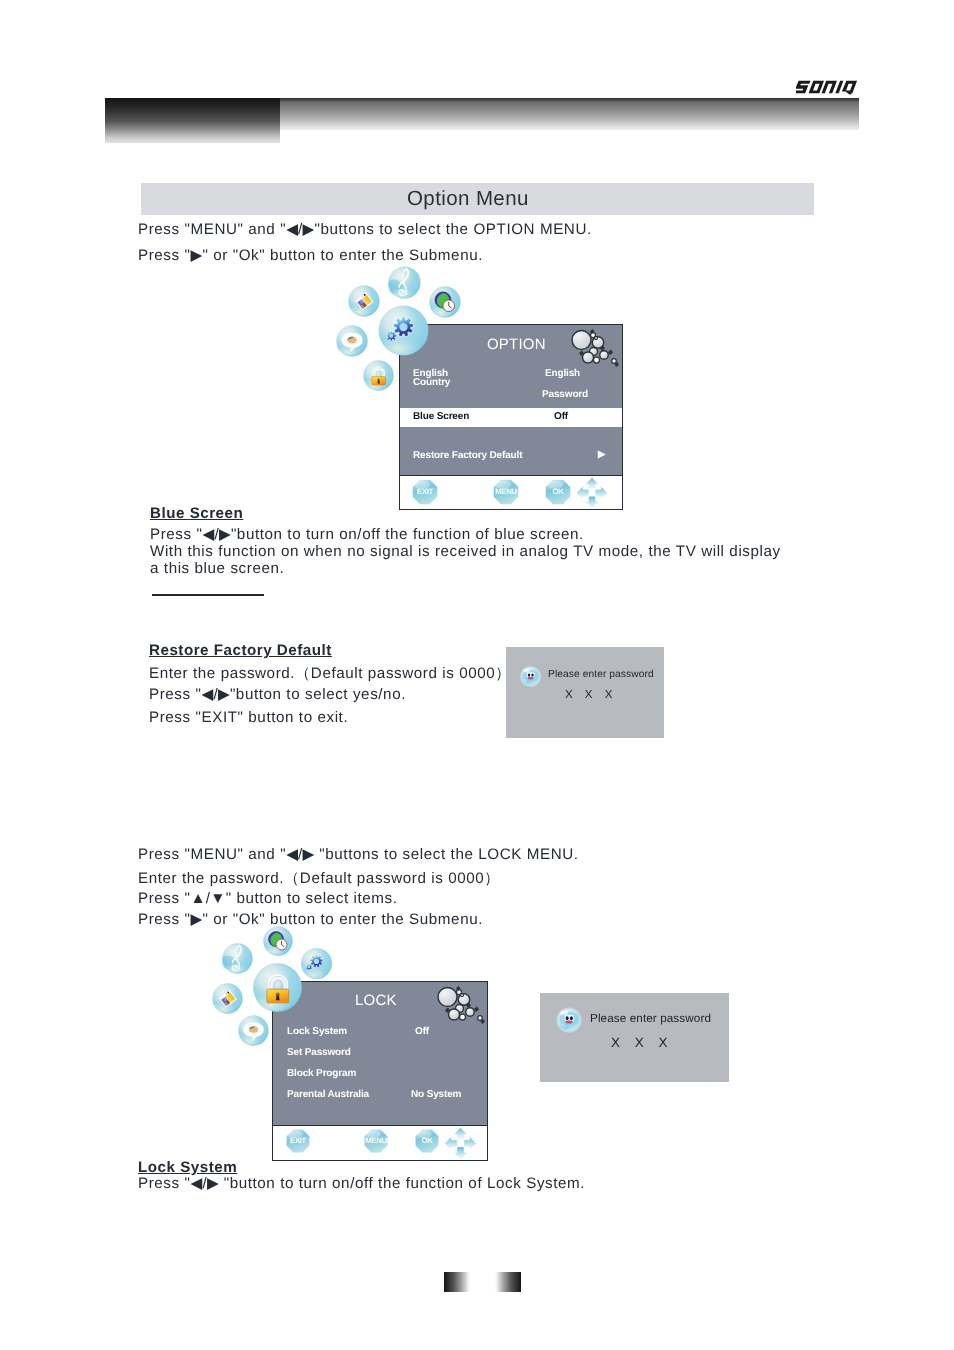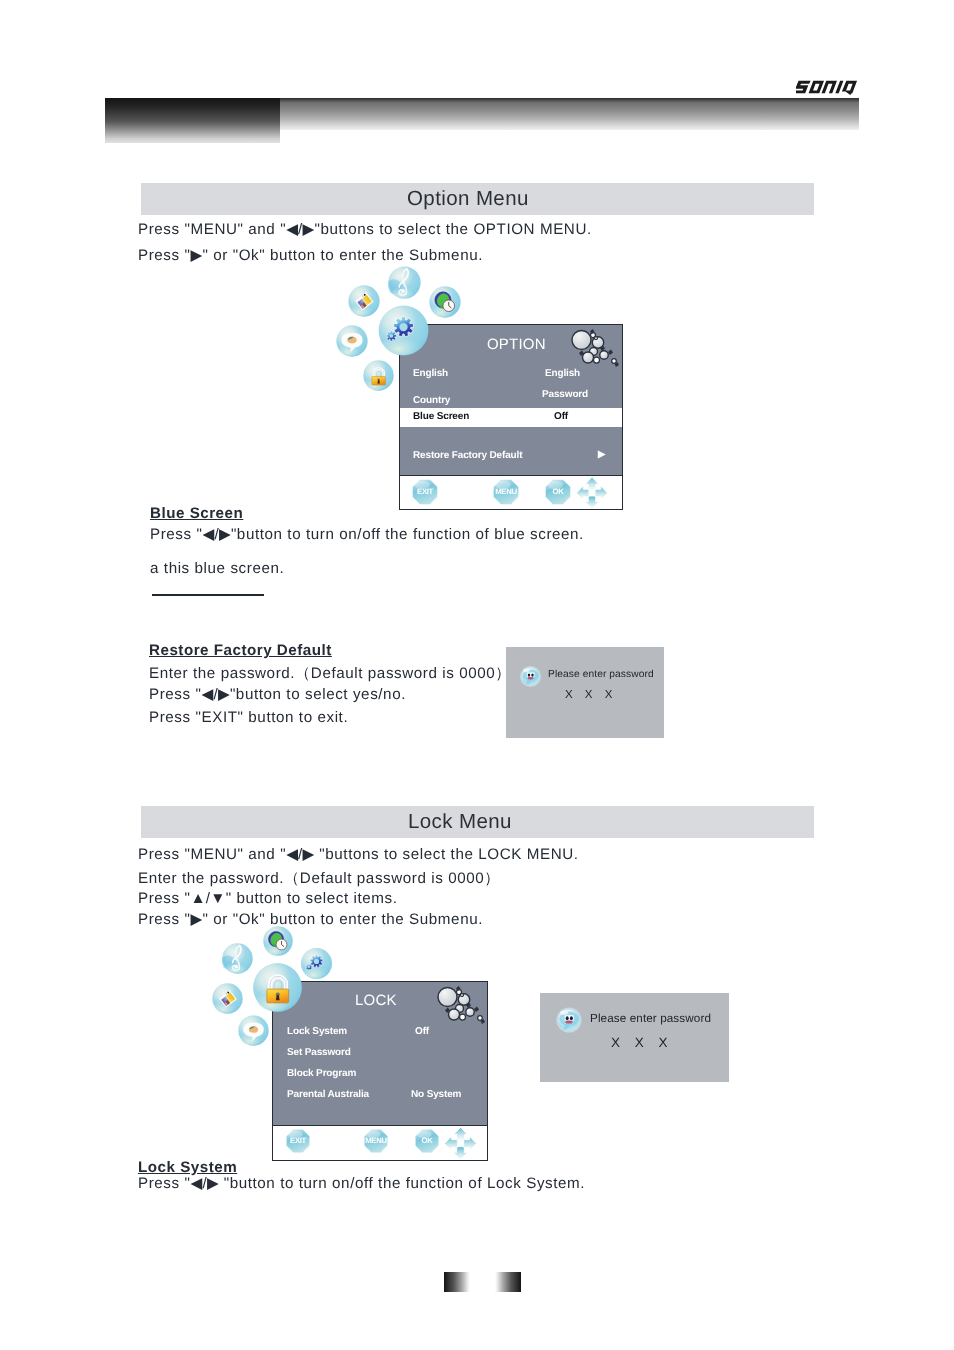--- a/index.html
+++ b/index.html
@@ -308,21 +308,21 @@
       <div class="osd-foot" style="top:150px;width:100%;height:33px"></div>
 
       <div class="osd-title" style="left:87px;top:11px">OPTION</div>
       <div class="bubbles" style="left:168px;top:3px">
         <svg viewBox="0 0 106 80" width="53" height="40">
             <use href="#ic-bub"></use>
           </svg></div>
 
       <div class="osd-item" style="left:13px;top:43px">English</div>
       <div class="osd-item" style="left:145px;top:43px">English</div>
-      <div class="osd-item" style="left:13px;top:70px">Country</div>
+      <div class="osd-item" style="left:13px;top:52px">Country</div>
       <div class="osd-item" style="left:142px;top:64px">Password</div>
       <div class="osd-item dark" style="left:13px;top:86px">Blue  Screen</div>
       <div class="osd-item dark" style="left:154px;top:86px">Off</div>
       <div class="osd-item" style="left:13px;top:125px">Restore  Factory  Default</div>
       <div class="osd-item" style="left:198px;top:124px;font-size:9.5px">▶</div>
 
       <div class="osdbtn" style="left:11px;top:153px;width:28px;height:28px">
         <svg viewBox="0 0 40 40" width="100%" height="100%">
             <use href="#ic-btn"></use>
           </svg>
@@ -344,40 +344,38 @@
     </div>
 
     <div class="ic" style="left:377px;top:304px;width:53px;height:53px">
       <svg viewBox="0 0 100 100" width="53" height="53">
           <use href="#ic-gear"></use>
         </svg></div>
   </div>
 
   <div class="txt u" style="left:150px;top:505px">Blue Screen</div>
   <div class="txt" style="left:150px;top:526px"><span>Press "</span><span class="tri">◀/▶</span><span>"button  to  turn  on/off  the  function  of  blue  screen.</span></div>
+  <div class="txt" style="left:150px;top:543px"><span>With  this  function  on  when  no  signal  is  received  in  analog  TV  mode,   the  TV  will  display</span></div>
   <div class="txt" style="left:150px;top:560px"><span>a  this  blue  screen.</span></div>
   <div class="rule" style="left:152px;top:594px;width:112px"></div>
 
   <div class="txt u" style="left:149px;top:642px">Restore Factory Default</div>
   <div class="txt" style="left:149px;top:663px"><span>Enter  the  password.（Default  password  is  0000）</span></div>
   <div class="txt" style="left:149px;top:686px"><span>Press "</span><span class="tri">◀/▶</span><span>"button  to  select  yes/no.</span></div>
   <div class="txt" style="left:149px;top:709px"><span>Press "EXIT" button  to  exit.</span></div>
 
   <div class="pwbox" style="left:506px;top:647px;width:158px;height:91px">
     <div class="ic" style="left:12px;top:18px;width:25px;height:23px">
       <svg viewBox="0 0 100 92" width="25" height="23">
           <use href="#ic-smile"></use>
         </svg></div>
     <div class="pwtxt" style="left:42px;top:22px;font-size:10.2px;letter-spacing:.1px">Please enter password</div>
     <div class="pwtxt" style="left:59px;top:42px;font-size:11.5px;letter-spacing:4.5px">X X X</div>
   </div>
 
-  <div class="secbar" style="left:141px;top:806px;width:673px;height:32px">
-    <span style="left:267px;top:0">Lock  Menu</span>
-  </div>
   <div class="txt" style="left:138px;top:846px"><span>Press "MENU" and  "</span><span class="tri">◀/▶</span><span> "buttons  to  select  the  LOCK  MENU.</span></div>
   <div class="txt" style="left:138px;top:868px"><span>Enter  the  password.（Default  password  is  0000）</span></div>
   <div class="txt" style="left:138px;top:890px"><span>Press "</span><span class="tri">▲/▼</span><span>" button  to  select  items.</span></div>
   <div class="txt" style="left:138px;top:911px"><span>Press  "</span><span class="tri">▶</span><span>" or "Ok" button to enter the Submenu.</span></div>
 
   <div class="osd-group">
     <div class="ic" style="left:221px;top:942px;width:33px;height:33px">
       <svg viewBox="0 0 100 100" width="33" height="33">
           <use href="#ic-mus"></use>
         </svg></div>

